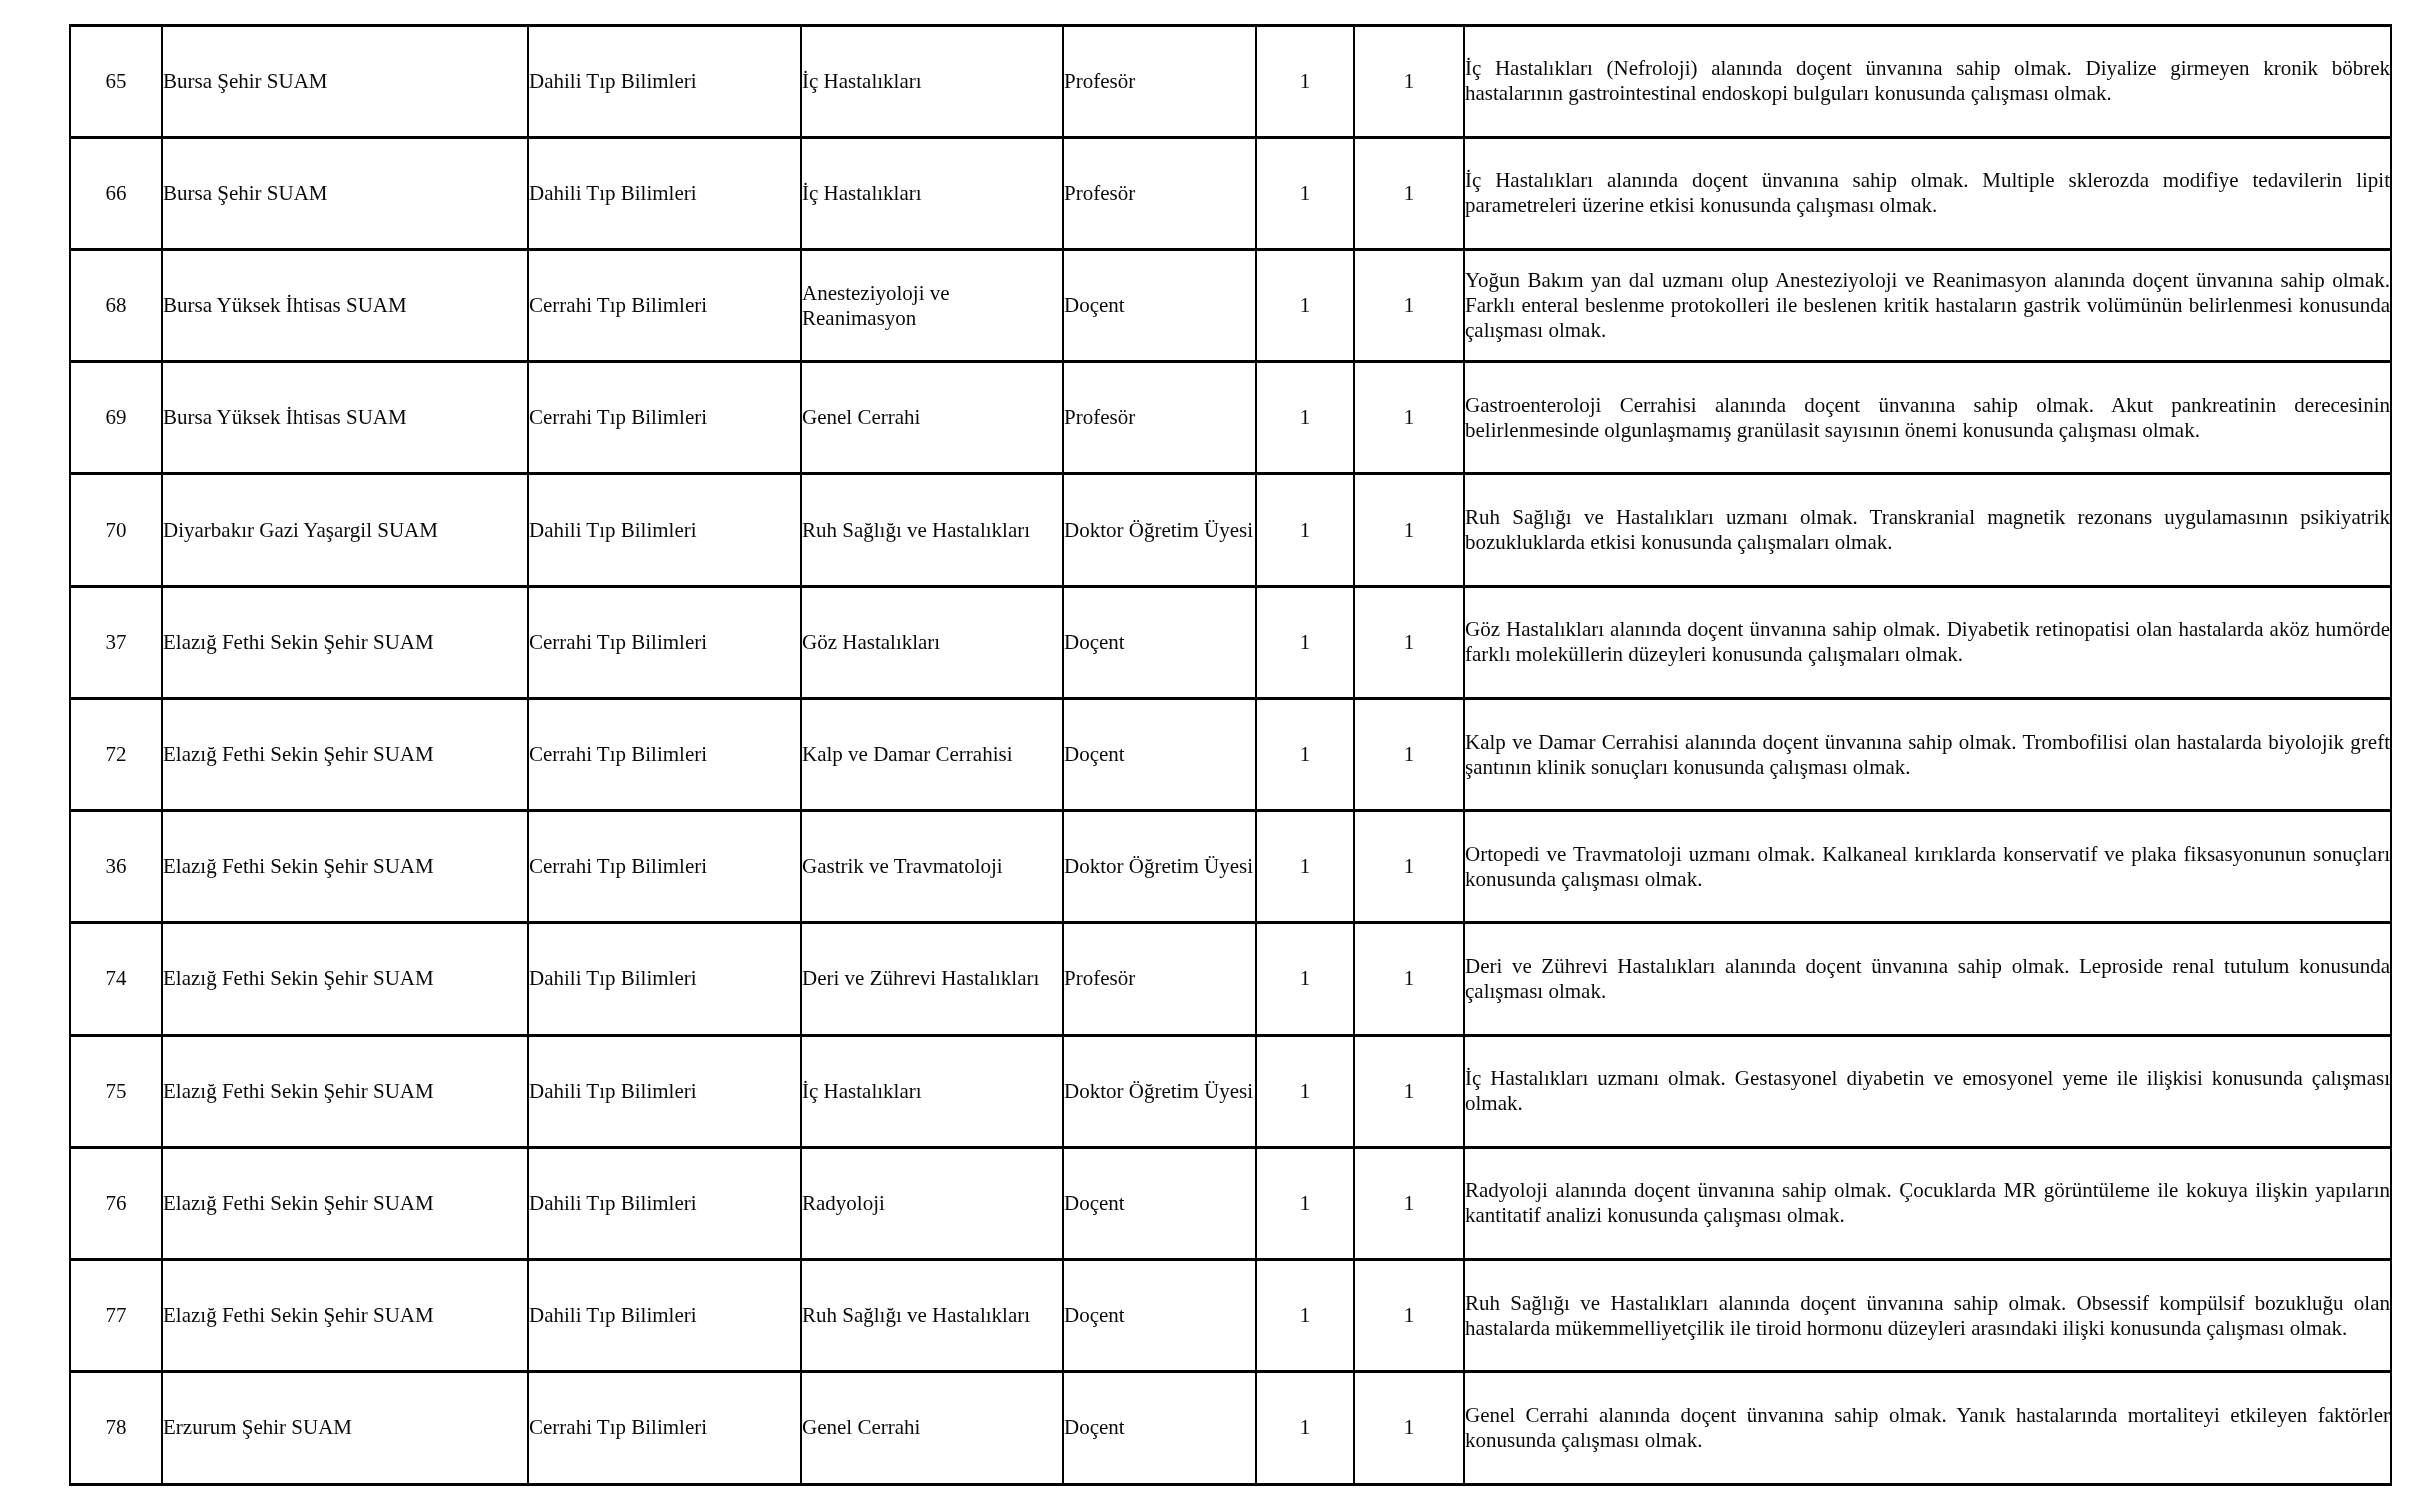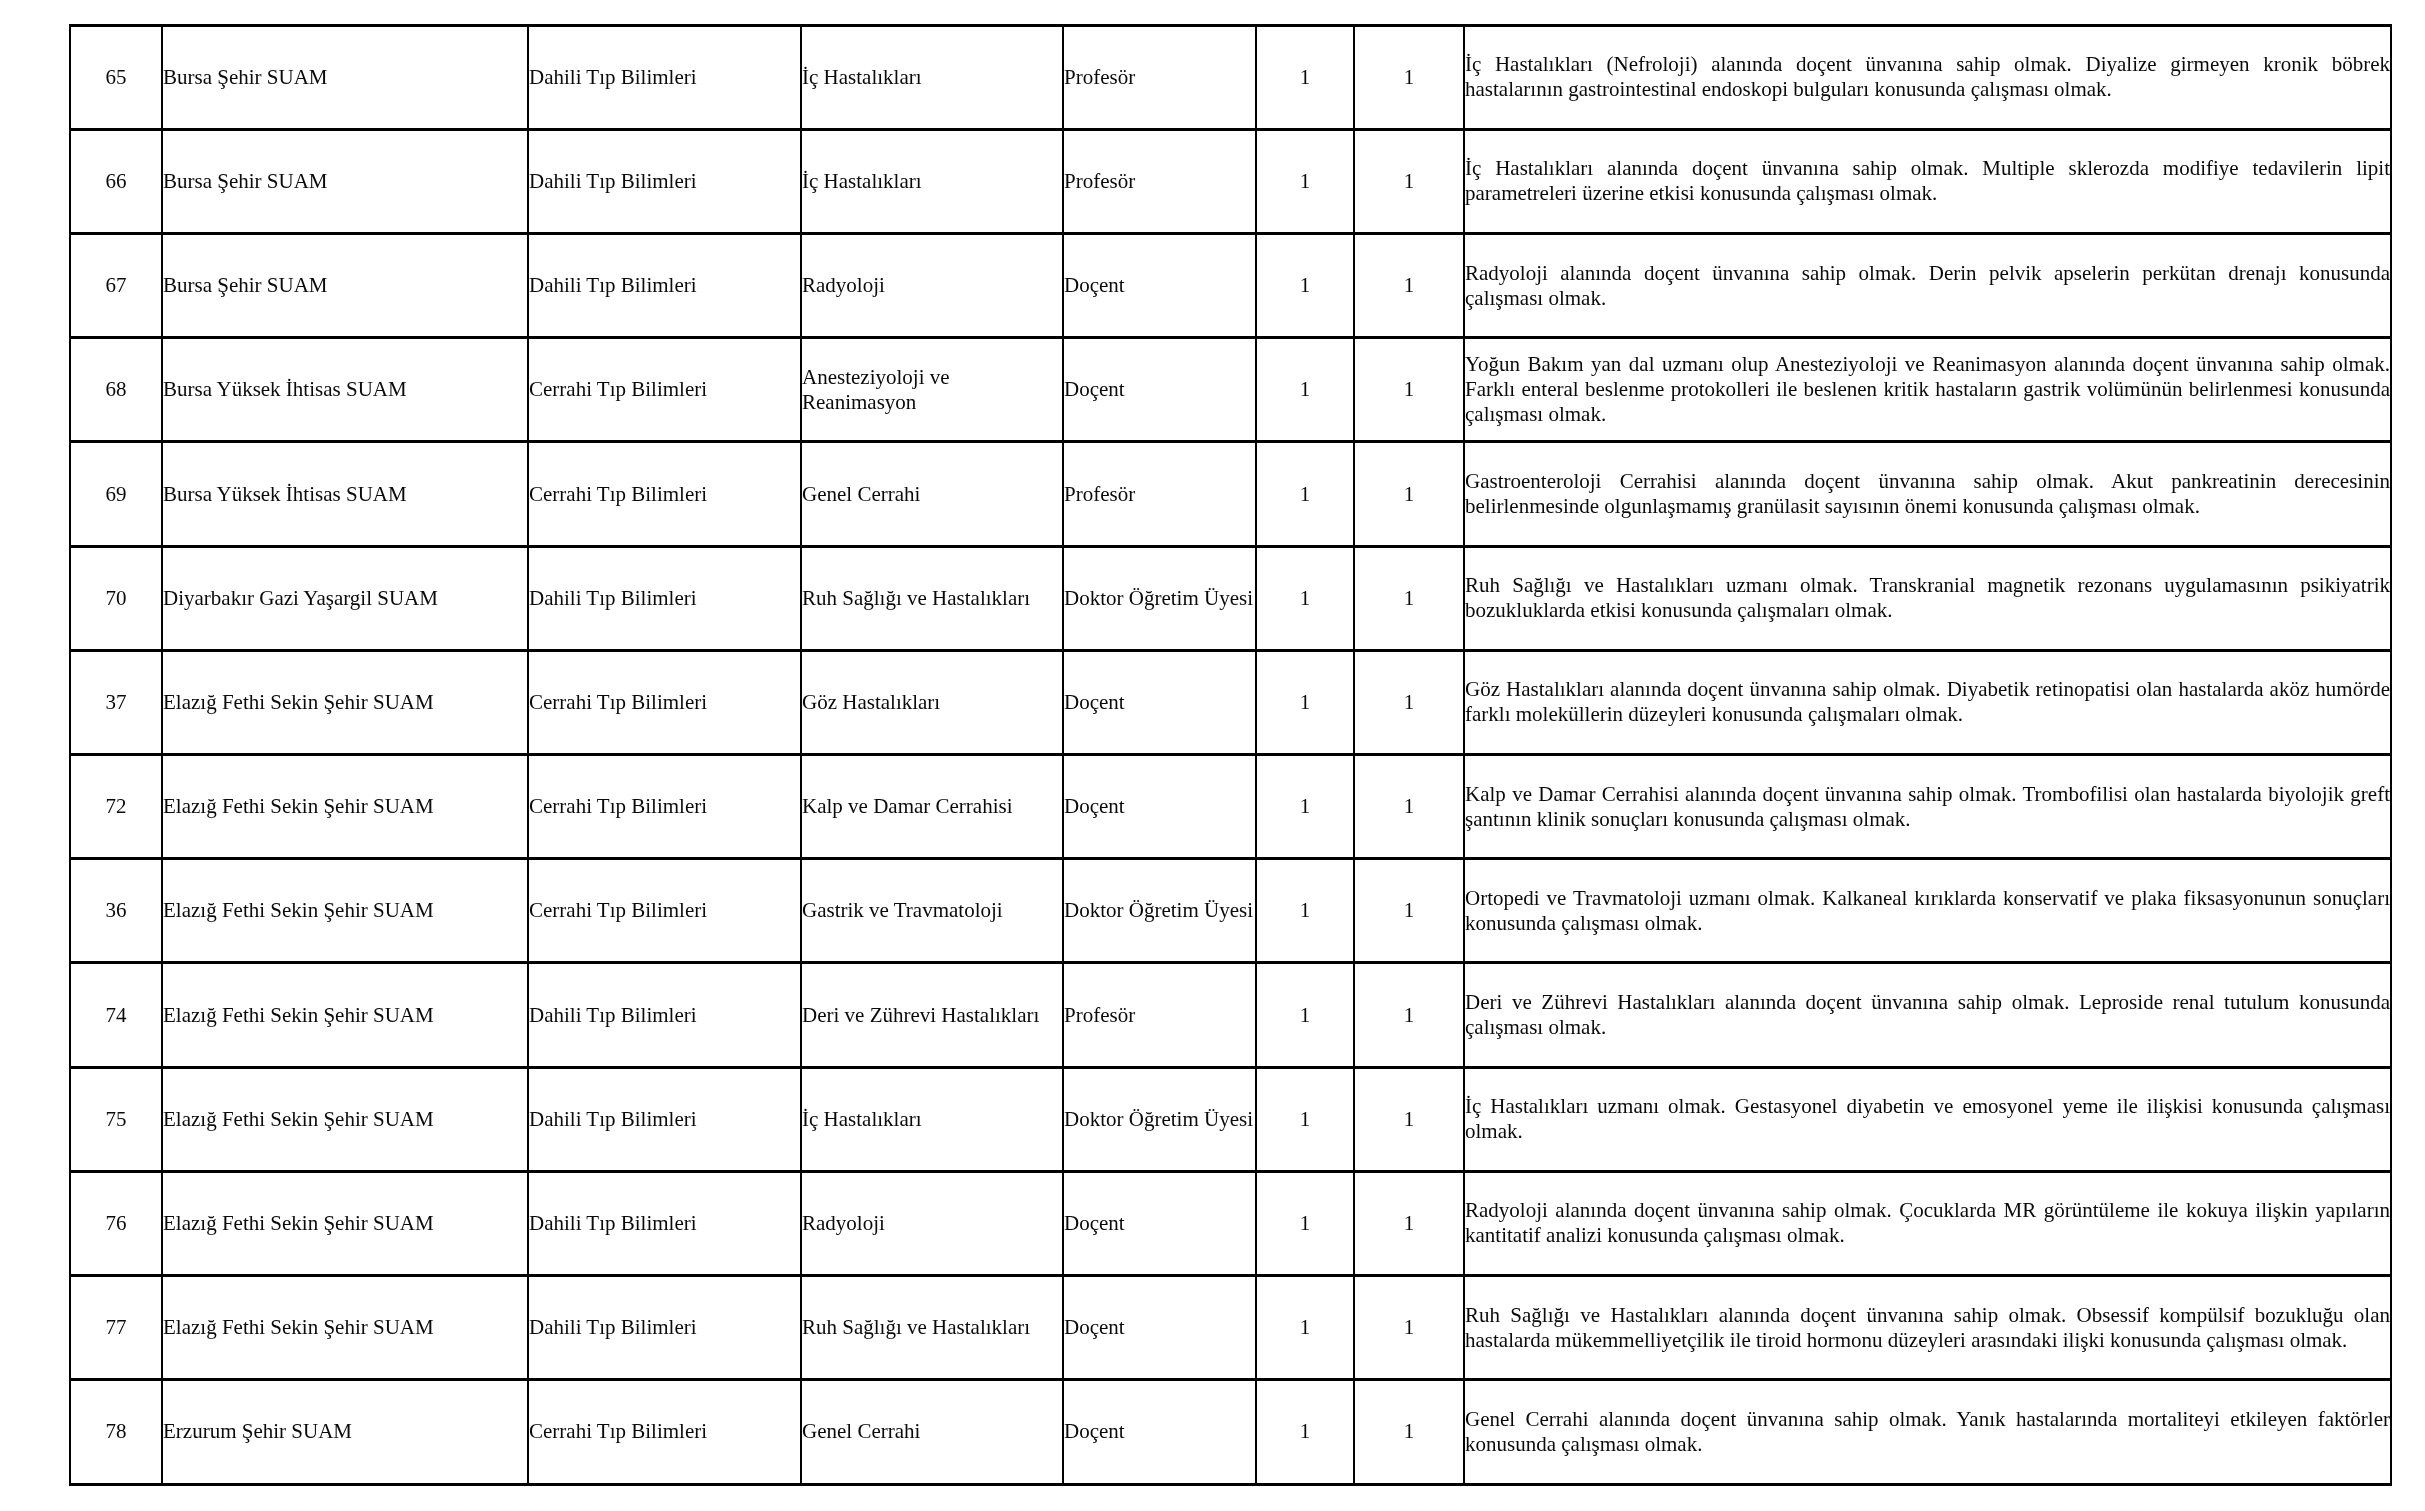--- a/index.html
+++ b/index.html
@@ -98,30 +98,20 @@
           <td class="c-no">66</td>
           <td class="c-institution">Bursa Şehir SUAM</td>
           <td class="c-department">Dahili Tıp Bilimleri</td>
           <td class="c-specialty">İç Hastalıkları</td>
           <td class="c-title">Profesör</td>
           <td class="c-count1">1</td>
           <td class="c-count2">1</td>
           <td class="c-description">İç Hastalıkları alanında doçent ünvanına sahip olmak. Multiple sklerozda modifiye tedavilerin lipit parametreleri üzerine etkisi konusunda çalışması olmak.</td>
         </tr>
         <tr>
-          <td class="c-no">67</td>
-          <td class="c-institution">Bursa Şehir SUAM</td>
-          <td class="c-department">Dahili Tıp Bilimleri</td>
-          <td class="c-specialty">Radyoloji</td>
-          <td class="c-title">Doçent</td>
-          <td class="c-count1">1</td>
-          <td class="c-count2">1</td>
-          <td class="c-description">Radyoloji alanında doçent ünvanına sahip olmak. Derin pelvik apselerin perkütan drenajı konusunda çalışması olmak.</td>
-        </tr>
-        <tr>
           <td class="c-no">68</td>
           <td class="c-institution">Bursa Yüksek İhtisas SUAM</td>
           <td class="c-department">Cerrahi Tıp Bilimleri</td>
           <td class="c-specialty">Anesteziyoloji ve Reanimasyon</td>
           <td class="c-title">Doçent</td>
           <td class="c-count1">1</td>
           <td class="c-count2">1</td>
           <td class="c-description">Yoğun Bakım yan dal uzmanı olup Anesteziyoloji ve Reanimasyon alanında doçent ünvanına sahip olmak. Farklı enteral beslenme protokolleri ile beslenen kritik hastaların gastrik volümünün belirlenmesi konusunda çalışması olmak.</td>
         </tr>
         <tr>

